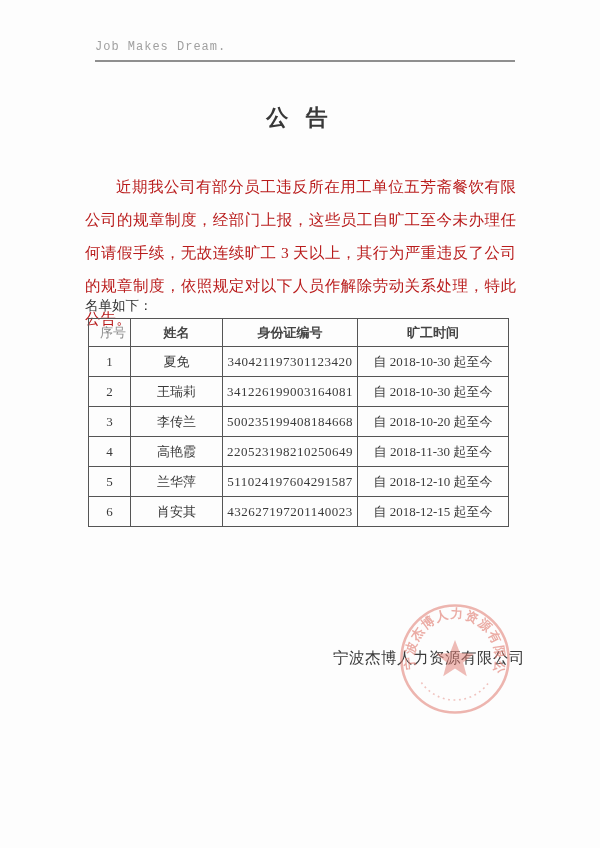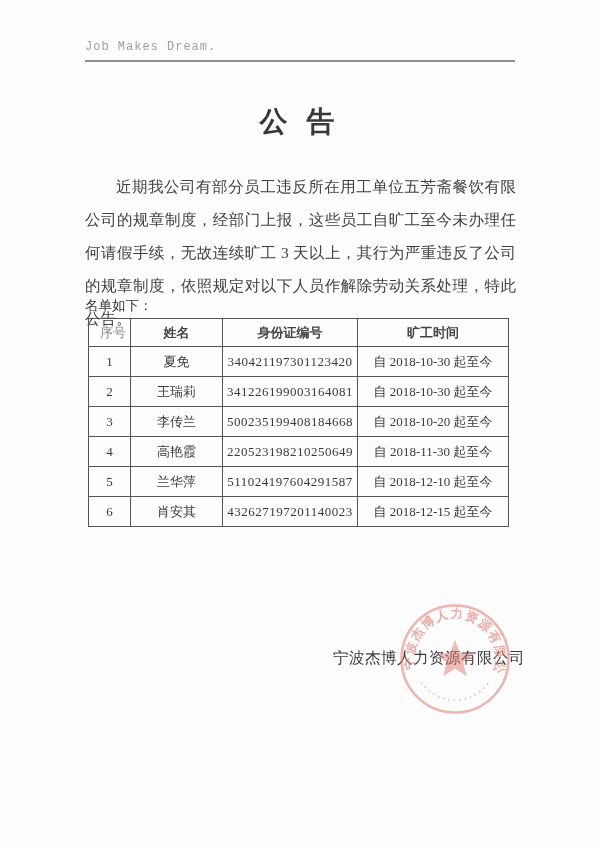--- a/index.html
+++ b/index.html
@@ -10,21 +10,21 @@
     height: 848px;
     margin: 0 auto;
     background: #fdfdfd;
     font-family: "Liberation Serif", "DejaVu Serif", serif;
     color: #3d3d3d;
     overflow: hidden;
   }
   
   .doc-header {
     position: absolute;
-    left: 85px;
+    left: 95px;
     right: 85px;
     top: 40px;
     display: flex;
     justify-content: space-between;
     align-items: flex-end;
     padding-bottom: 6px;
     border-bottom: 2px solid #8f8f8f;
   }
   .brand {
     font-family: "Liberation Mono", "DejaVu Sans Mono", monospace;
@@ -38,36 +38,36 @@
     color: #8d8d8d;
     letter-spacing: 0.5px;
   }
   
   .title {
     position: absolute;
     top: 103px;
     left: 0;
     width: 100%;
     text-align: center;
-    font-size: 28px;
+    font-size: 22px;
     font-weight: bold;
     color: #383838;
     letter-spacing: 6px;
   }
   
   .body-text {
     position: absolute;
     left: 85px;
     right: 84px;
     top: 170px;
     font-size: 15.5px;
     line-height: 33px;
     text-align: justify;
     text-indent: 2em;
-    color: #404040;
+    color: #b91c1c;
   }
   .list-label {
     position: absolute;
     left: 85px;
     top: 297px;
     font-size: 13.5px;
     font-weight: normal;
     color: #333;
   }
   

